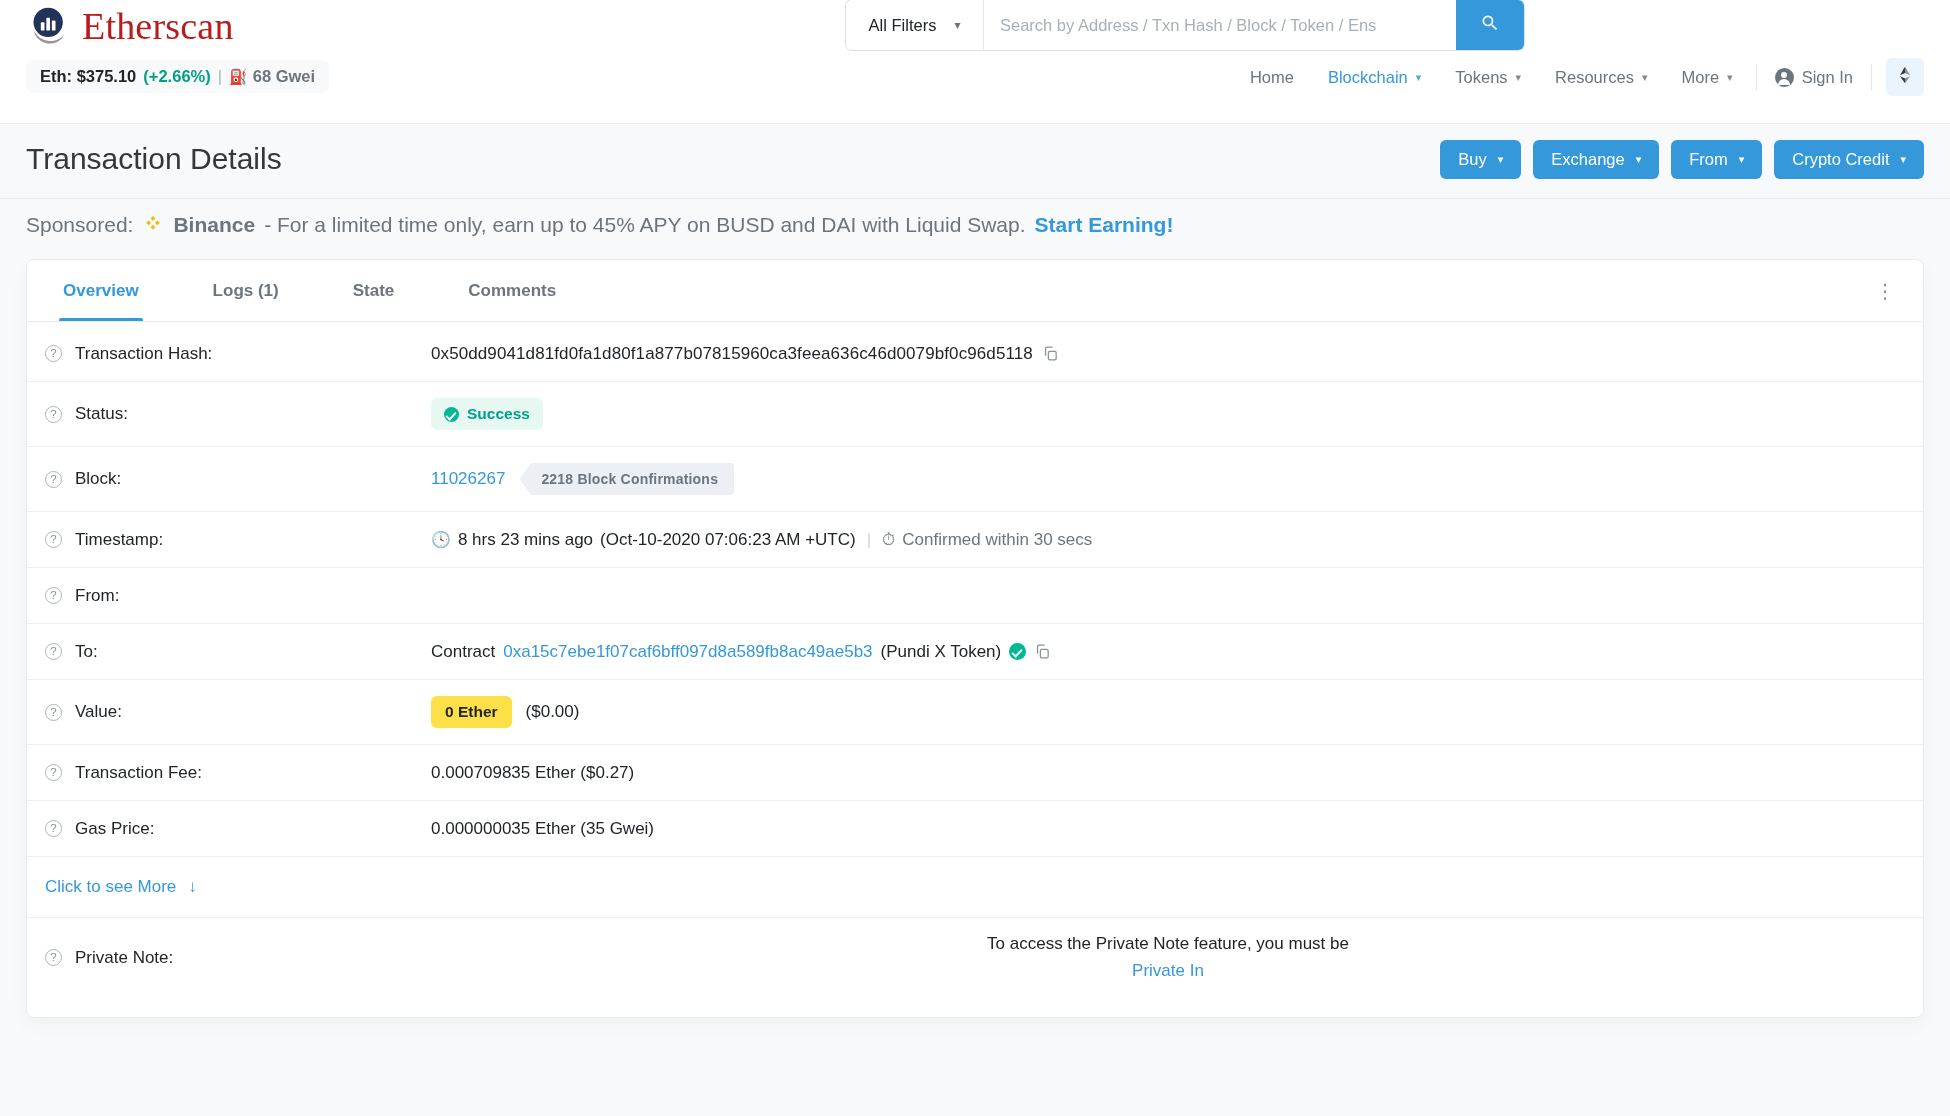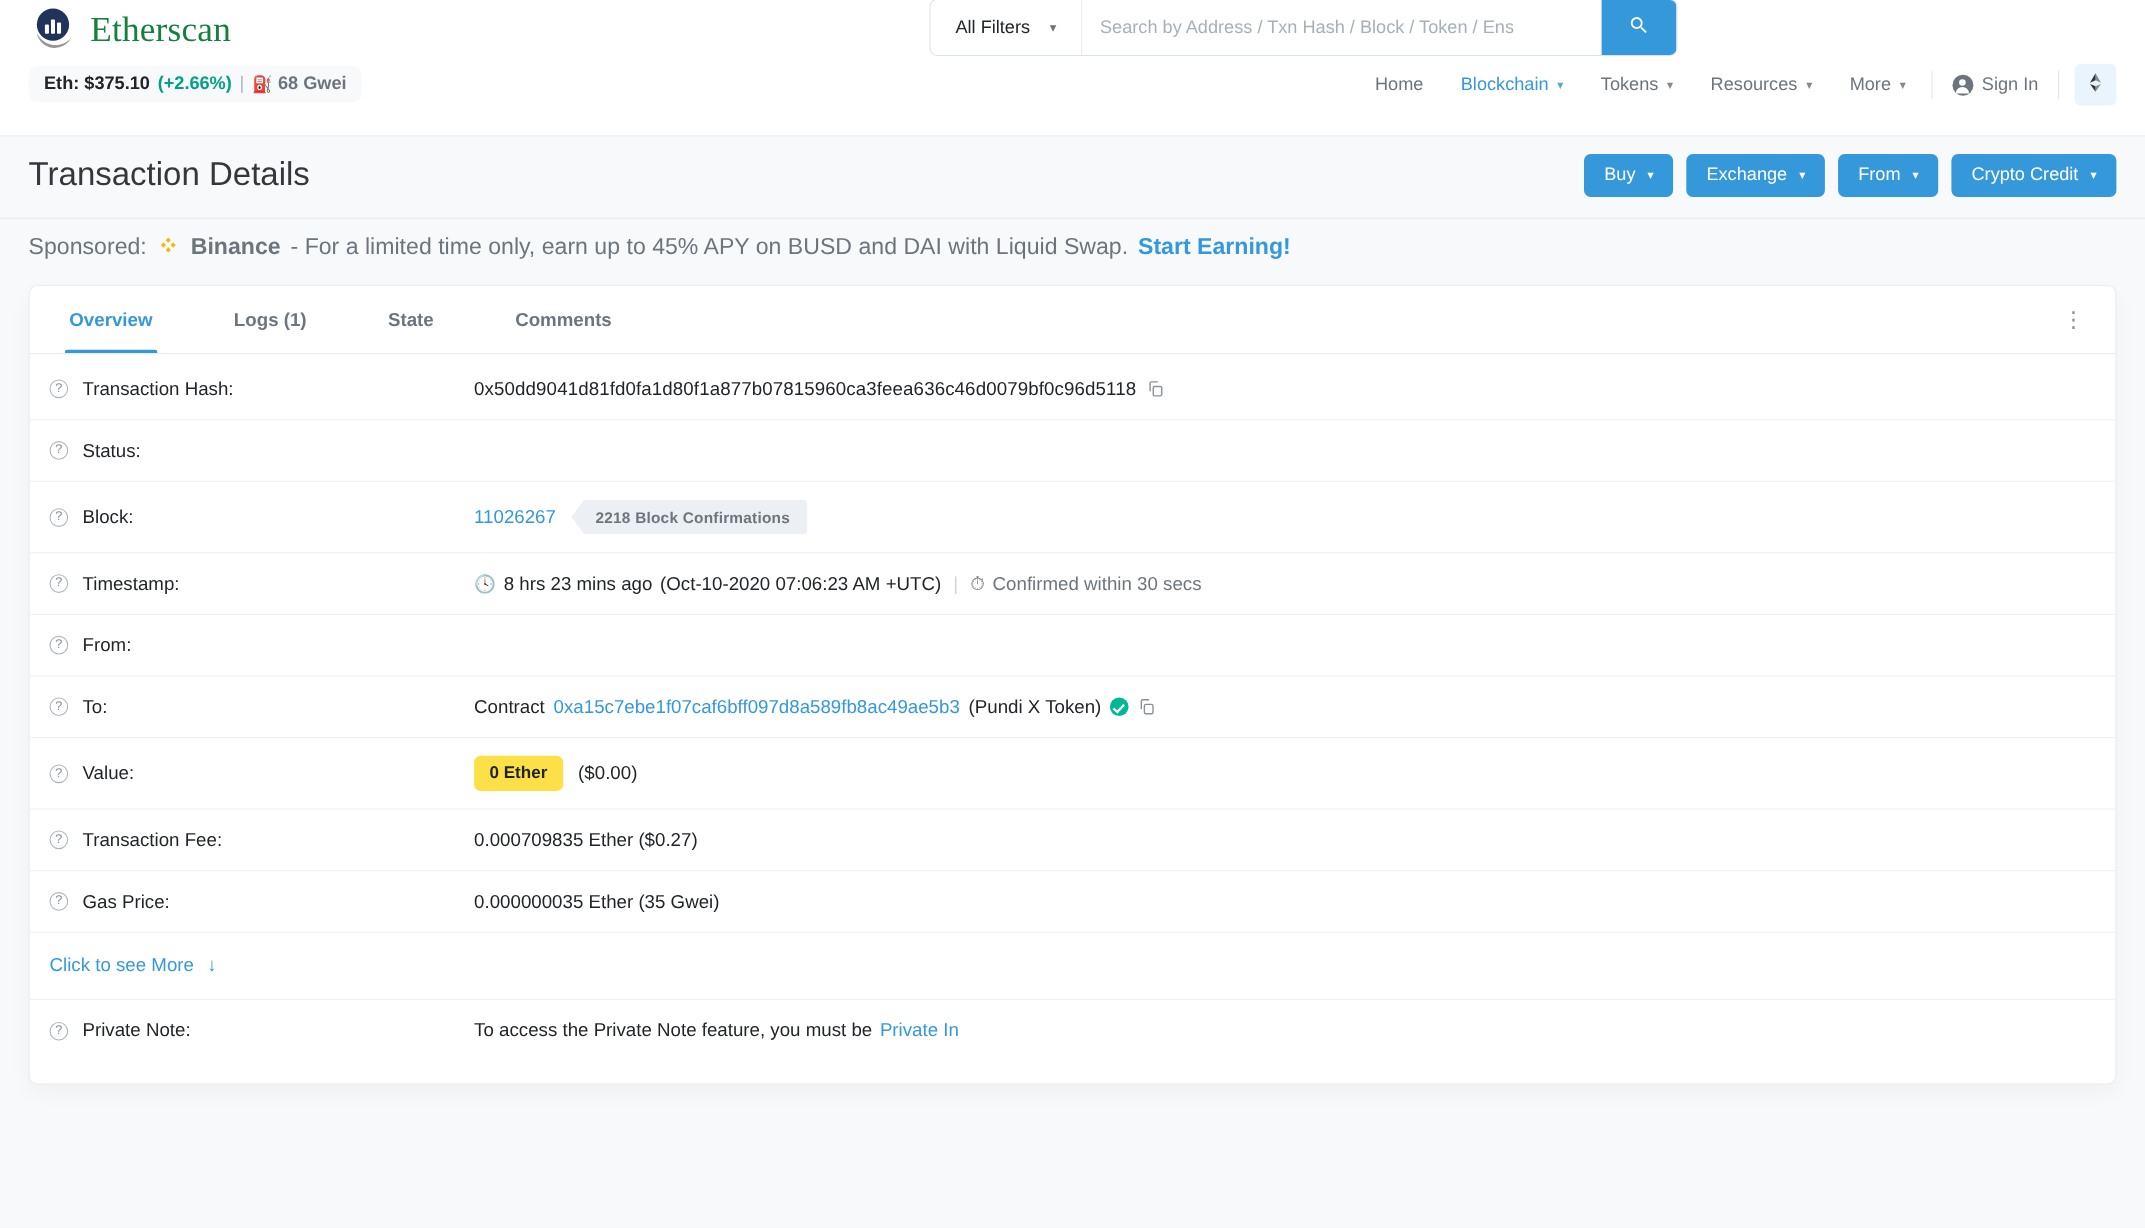--- a/index.html
+++ b/index.html
@@ -20,21 +20,21 @@
     position: relative;
     border-bottom: 1px solid #e9ecef;
   }
   .logo-wrap {
     position: absolute; left: 28px; top: 4px;
     display: flex; align-items: center; gap: 10px;
   }
   .logo-mark { width: 44px; height: 44px; position: relative; }
   .logo-text {
     font-family: "Liberation Serif", serif;
-    font-size: 32px; color: #15803d; letter-spacing: .2px;
+    font-size: 38px; color: #b91c1c; letter-spacing: .2px;
     font-weight: 400;
   }
   .eth-price {
     position: absolute; left: 26px; top: 60px;
     background: #f8f9fa; border-radius: 8px;
     padding: 7px 14px;
     display: flex; align-items: center; gap: 7px;
     font-size: 16.5px; white-space: nowrap;
   }
   .eth-price .lbl { color: #212529; font-weight: bold; }
@@ -382,20 +382,26 @@
             </svg>
           </span>
         </div>
       </div>
 
       <div class="row">
         <div class="label">
           <span class="qmark">?</span>
           <span>Status:</span>
         </div>
+        <div class="value">
+          <span class="badge-success">
+            <span class="check-ic"></span>
+            <span>Success</span>
+          </span>
+        </div>
       </div>
 
       <div class="row">
         <div class="label">
           <span class="qmark">?</span>
           <span>Block:</span>
         </div>
         <div class="value" style="gap:0;">
           <span class="blocklink" style="margin-right:14px;">11026267</span>
           <span class="confirm-chip">2218 Block Confirmations</span>
@@ -473,21 +479,21 @@
       <div class="seemore">
         <span>Click to see More</span>
         <span>↓</span>
       </div>
 
       <div class="row" style="border-bottom:none;">
         <div class="label">
           <span class="qmark">?</span>
           <span>Private Note:</span>
         </div>
-        <div class="value" style="gap:7px;">
+        <div class="value" style="gap:7px;flex-direction:column;">
           <span>To access the Private Note feature, you must be</span>
           <span class="link-inline">Private In</span>
         </div>
       </div>
 
     </div>
   </div>
 
 </div>
 

